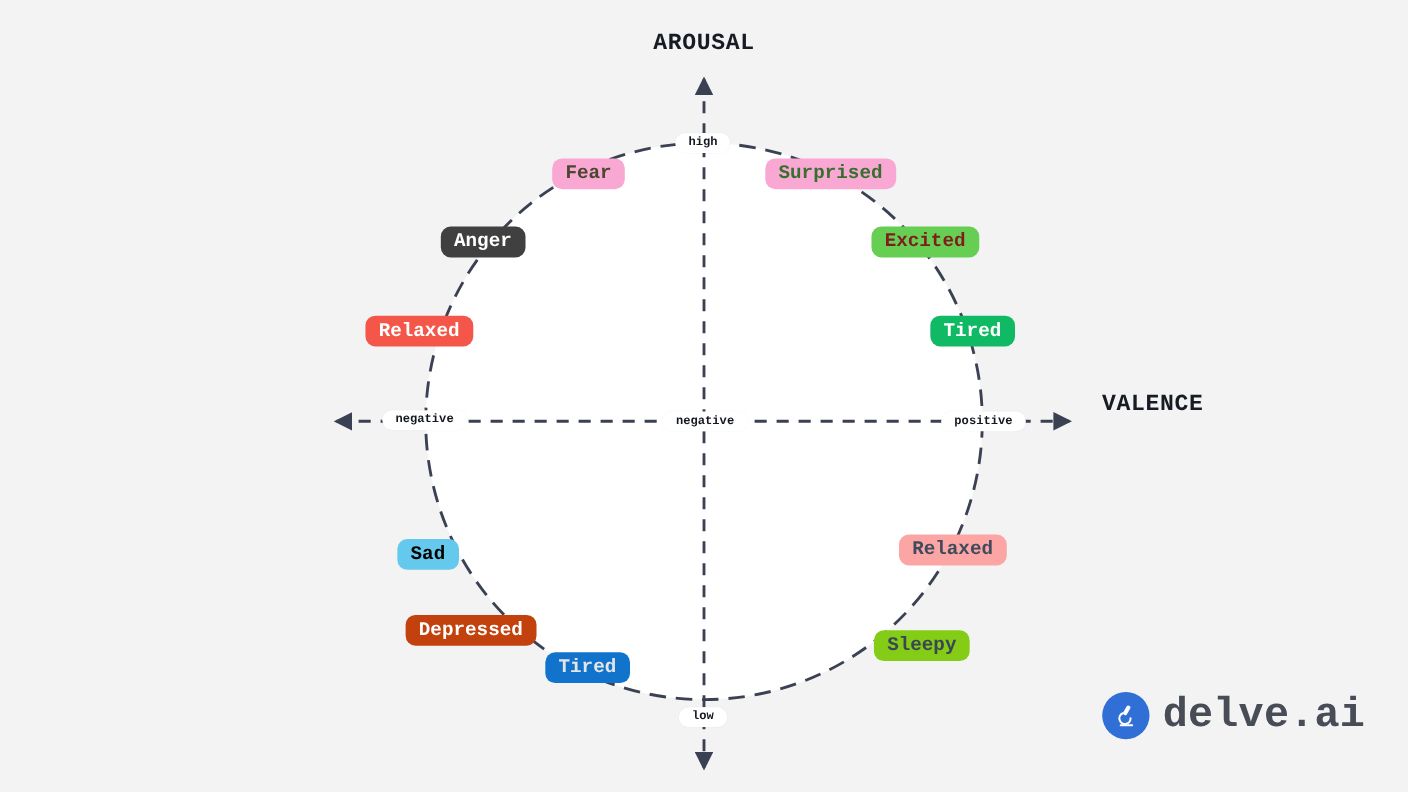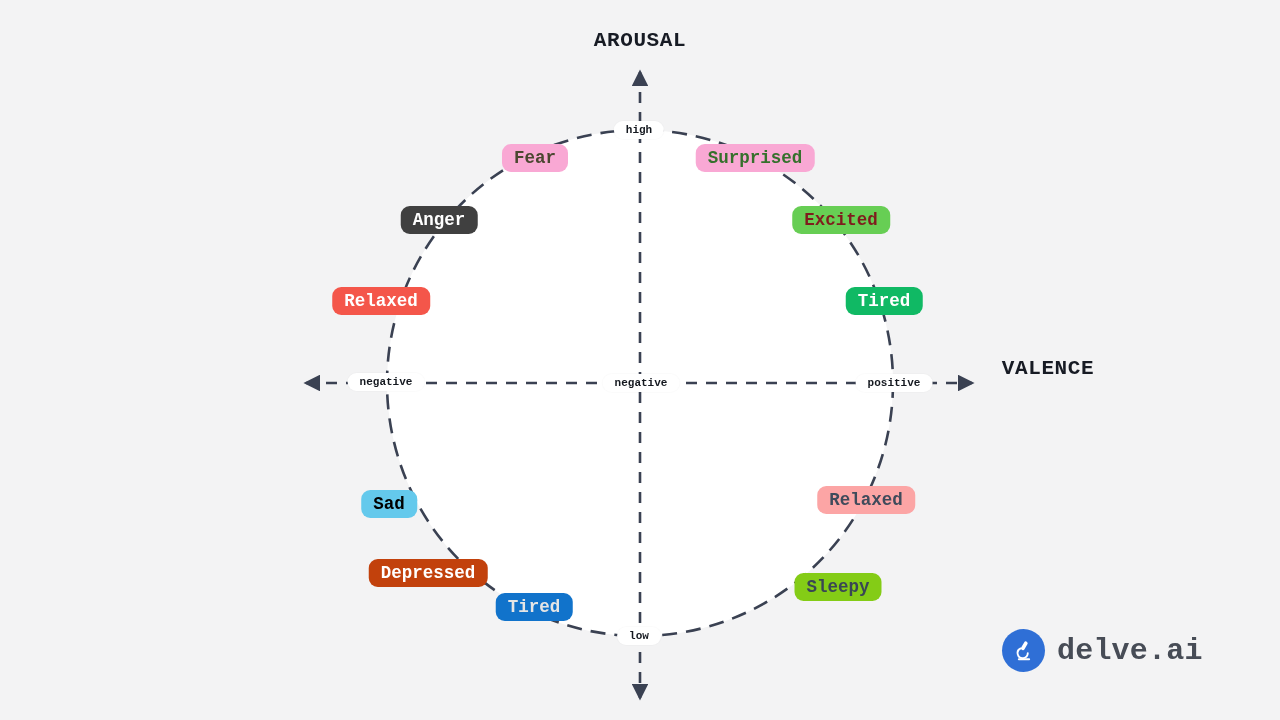--- a/index.html
+++ b/index.html
@@ -28,21 +28,21 @@
   .badge{
     position:absolute;transform:translate(-50%,-50%);
     border-radius:9px;padding:4px 12px;
     font-size:17.5px;font-weight:bold;white-space:nowrap;
   }
   .logo{position:absolute;left:1002px;top:629px;display:flex;align-items:center;gap:12px;cursor:pointer;}
   .logo-mark{
     width:43px;height:43px;border-radius:50%;background:var(--logo-blue);
     display:flex;align-items:center;justify-content:center;flex:0 0 auto;
   }
-  .logo-text{font-size:30px;font-weight:600;color:var(--logo-text);letter-spacing:.2px;}
+  .logo-text{font-size:38px;font-weight:600;color:var(--logo-text);letter-spacing:.2px;}
 </style>
 </head>
 <body>
 
 <div class="stage">
 
   <svg class="layer" viewBox="0 0 1280 720">
     <defs>
       <marker id="arr" viewBox="0 0 10 10" refX="8.5" refY="5" markerWidth="6.5" markerHeight="6.5" orient="auto-start-reverse">
         <path class="arrowhead" d="M0,0 L10,5 L0,10 z"></path>
@@ -50,21 +50,21 @@
     </defs>
     <circle class="circ" cx="640" cy="383" r="253"></circle>
     <line class="dashline axisdash" x1="640" y1="72" x2="640" y2="698" marker-start="url(#arr)" marker-end="url(#arr)"></line>
     <line class="dashline axisdash" x1="306" y1="383" x2="972" y2="383" marker-start="url(#arr)" marker-end="url(#arr)"></line>
   </svg>
 
   <div class="axis-title" style="left:640px;top:40px;">AROUSAL</div>
   <div class="axis-title" style="left:1048px;top:368px;">VALENCE</div>
 
   <div class="pill" style="left:639px;top:130px;">high</div>
-  <div class="pill" style="left:639px;top:636px;">low</div>
+  <div class="pill" style="left:639px;top:652px;">low</div>
   <div class="pill" style="left:386px;top:382px;">negative</div>
   <div class="pill" style="left:641px;top:383px;">negative</div>
   <div class="pill" style="left:894px;top:383px;">positive</div>
 
   <div class="badge" style="left: 535px; top: 158px; background: #f9a8d4; color: rgb(74, 71, 48);">Fear</div>
   <div class="badge" style="left: 755px; top: 158px; background: #f9a8d4; color: rgb(53, 112, 44);">Surprised</div>
   <div class="badge" style="left: 439px; top: 220px; background: #404040; color: rgb(255, 255, 255);">Anger</div>
   <div class="badge" style="left: 841px; top: 220px; background: rgb(103, 206, 84); color: #7f1d1d;">Excited</div>
   <div class="badge" style="left: 381px; top: 301px; background: rgb(244, 86, 74); color: rgb(255, 255, 255);">Relaxed</div>
   <div class="badge" style="left: 884px; top: 301px; background: rgb(16, 185, 100); color: rgb(255, 255, 255);">Tired</div>

